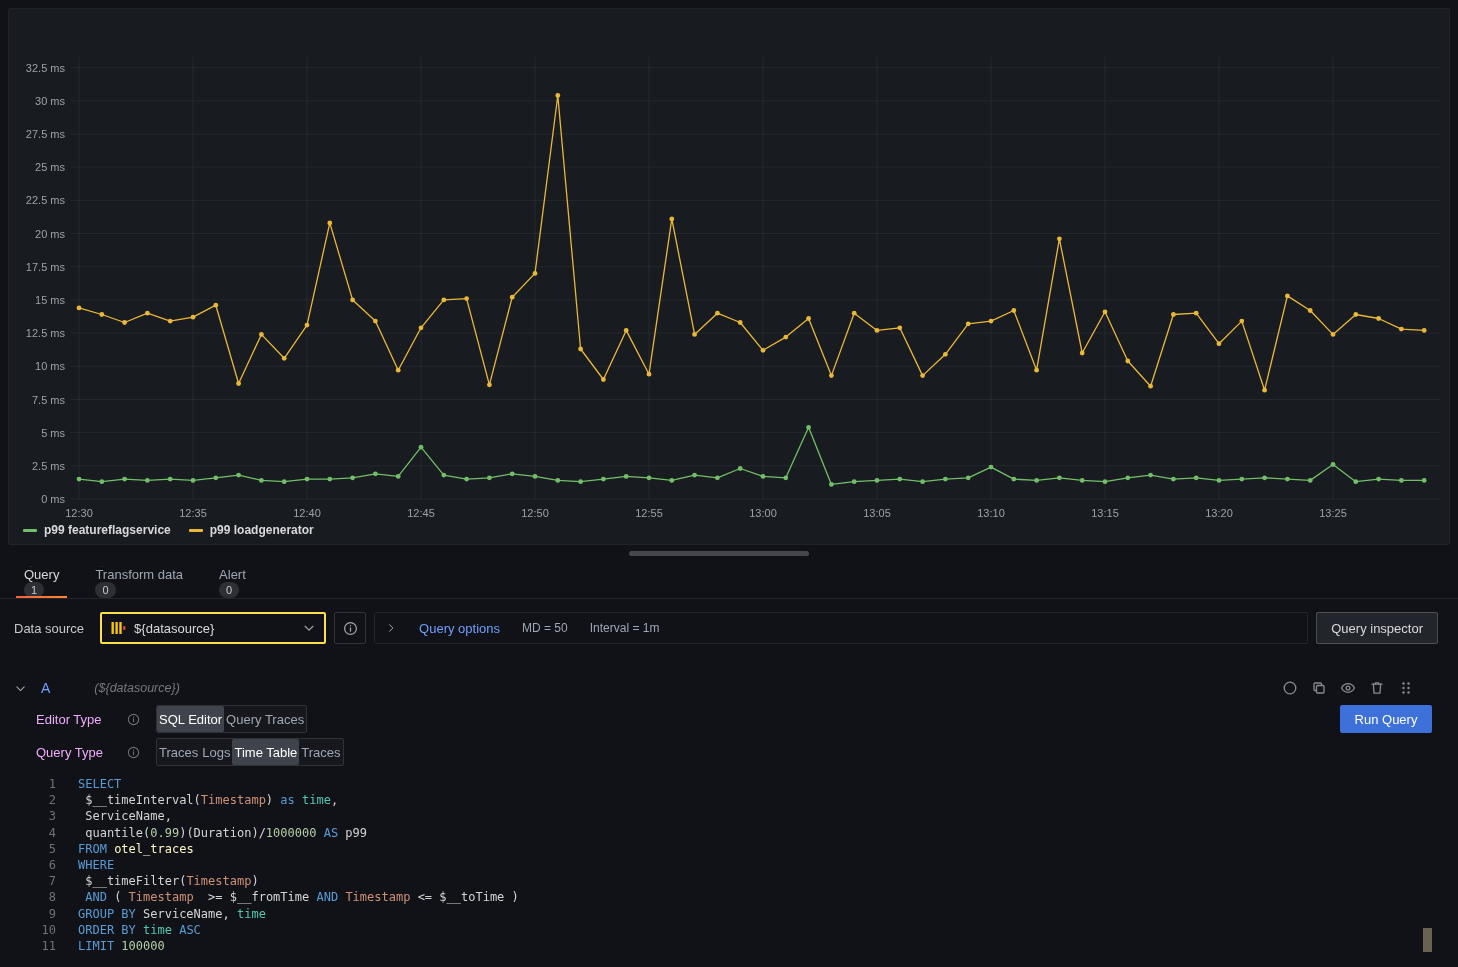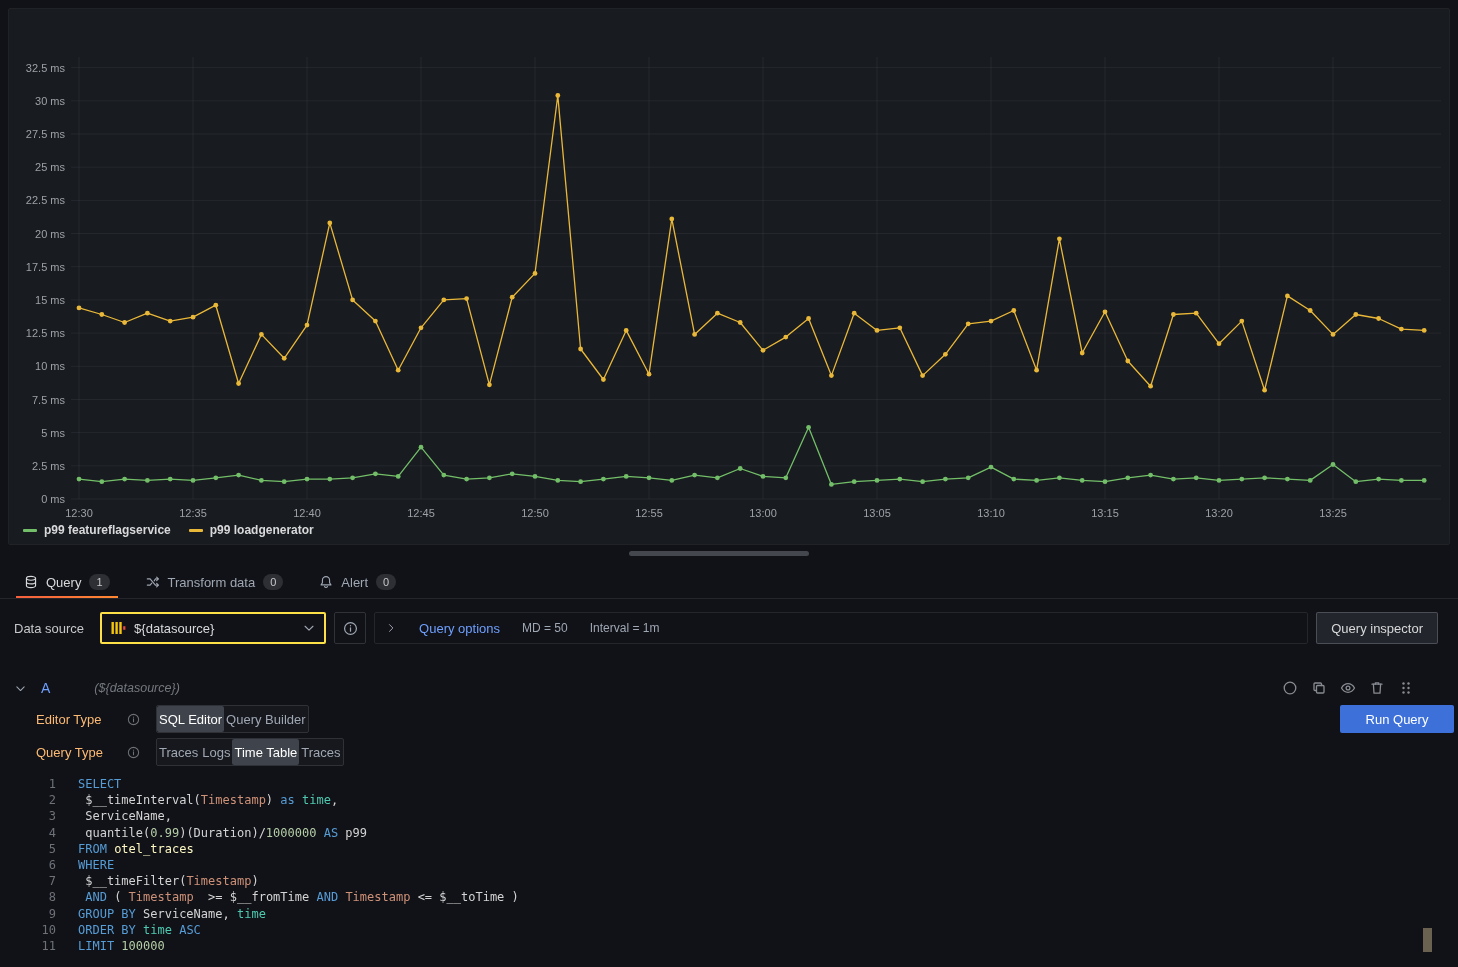--- a/index.html
+++ b/index.html
@@ -29,21 +29,21 @@
   .page-scroll-thumb {
     position: absolute; top: 551px; left: 629px; width: 180px; height: 5px;
     background: #44474d; border-radius: 3px;
   }
 
   
   .tabs {
     position: absolute; top: 566px; left: 0; width: 1458px; height: 33px;
     border-bottom: 1px solid #25262b; display: flex; align-items: stretch; padding-left: 14px;
   }
-  .tab { position: relative; display: flex; align-items: center; gap: 8px; padding: 0 10px; margin-right: 16px; font-size: 13px; color: #9fa7b3; cursor: pointer; }
+  .tab { position: relative; display: flex; align-items: flex-start; gap: 0; padding: 0 10px; margin-right: 16px; font-size: 13px; color: #9fa7b3; cursor: pointer; flex-direction: column; }
   .tab.active { color: #d8d9da; }
   .tab.active::after { content: ""; position: absolute; left: 2px; right: 2px; bottom: 0; height: 2px; background-image: linear-gradient(90deg, #f55f3e, #ff8833); }
   .badge { background: #2d2f34; color: #c7c8ca; border-radius: 10px; font-size: 11px; line-height: 16px; padding: 0 7px; min-width: 18px; text-align: center; }
 
   
   .ds-row { position: absolute; top: 612px; left: 8px; width: 1430px; height: 32px; display: flex; align-items: center; gap: 8px; }
   .ds-label { font-size: 13px; color: #c7c8ca; padding: 0 8px 0 6px; white-space: nowrap; }
   .ds-select { width: 226px; height: 32px; background: #111217; border: 2px solid #fde047; border-radius: 2px; display: flex; align-items: center; gap: 8px; padding: 0 8px; cursor: pointer; }
   .ds-select-name { flex: 1; font-size: 13px; color: #d8d9da; }
   .icon-btn { width: 32px; height: 32px; flex: none; background: transparent; border: 1px solid #2f3237; border-radius: 2px; color: #9fa7b3; display: flex; align-items: center; justify-content: center; cursor: pointer; }
@@ -57,26 +57,26 @@
   .collapse-ic { color: #9fa7b3; margin: 0 14px 0 6px; cursor: pointer; display: flex; }
   .refid { font-size: 14px; font-weight: 500; color: #6e9fff; cursor: pointer; }
   .ds-hint { font-size: 12.5px; font-style: italic; color: #74787f; margin-left: 44px; }
   .q-actions { margin-left: auto; display: flex; align-items: center; gap: 13px; padding-right: 24px; color: #888b92; }
   .q-actions .act { display: flex; cursor: pointer; color: #888b92; }
 
   
   .ed-row { position: absolute; left: 28px; display: flex; align-items: center; }
   .ed-row.r1 { top: 705px; }
   .ed-row.r2 { top: 738px; }
-  .inline-label { width: 120px; height: 28px; display: flex; align-items: center; justify-content: space-between; padding: 0 8px; font-size: 13px; color: #fdba74; margin-right: 8px; }
+  .inline-label { width: 120px; height: 28px; display: flex; align-items: center; justify-content: space-between; padding: 0 8px; font-size: 13px; color: #f0abfc; margin-right: 8px; }
   .inline-label .ico { color: #6e7077; }
   .toggle-group { display: inline-flex; align-items: stretch; background: #16181d; border: 1px solid #2f3136; border-radius: 2px; overflow: hidden; height: 28px; }
   .toggle-opt { border: none; background: transparent; color: #9fa7b3; font-size: 13px; font-family: "Liberation Sans", sans-serif; padding: 0 2px; cursor: pointer; }
   .toggle-opt.selected { background: #3f434b; color: #ffffff; border-radius: 2px; }
-  .run-btn { position: absolute; top: 705px; left: 1340px; width: 114px; height: 28px; background: #3d71d9; border: none; border-radius: 2px; color: #ffffff; font-size: 13px; font-family: "Liberation Sans", sans-serif; cursor: pointer; }
+  .run-btn { position: absolute; top: 705px; left: 1340px; width: 92px; height: 28px; background: #3d71d9; border: none; border-radius: 2px; color: #ffffff; font-size: 13px; font-family: "Liberation Sans", sans-serif; cursor: pointer; }
 
   
   .code { position: absolute; top: 772px; left: 28px; width: 1410px; height: 188px; font-family: "DejaVu Sans Mono", monospace; font-size: 12px; line-height: 16.2px; padding-top: 4px; }
   .code-line { display: flex; }
   .ln-num { width: 28px; text-align: right; color: #6d7178; flex: none; user-select: none; }
   .ln-code { padding-left: 22px; white-space: pre; }
   .code-scroll-thumb { position: absolute; right: 6px; top: 156px; width: 9px; height: 24px; background: #6b6150; }
 
   .ico { display: block; }
 </style>
@@ -401,21 +401,21 @@
       <span class="info-slot" style="display: flex;">
           <svg class="ico" width="13" height="13" viewBox="0 0 16 16" fill="none" stroke="currentColor" stroke-width="1.3" stroke-linecap="round" stroke-linejoin="round">
             <circle cx="8" cy="8" r="6.3"></circle>
             <path d="M8 7.2v3.6"></path>
             <path d="M8 4.9v.2"></path>
           </svg>
         </span>
     </div>
     <div class="toggle-group" id="editor-type-toggle">
         <button class="toggle-opt selected">SQL Editor</button>
-        <button class="toggle-opt">Query Builder</button>
+        <button class="toggle-opt">Query Traces</button>
       </div>
   </div>
   <button class="run-btn">Run Query</button>
 
   <div class="ed-row r2">
     <div class="inline-label">
       <span>Query Type</span>
       <span class="info-slot" style="display: flex;">
           <svg class="ico" width="13" height="13" viewBox="0 0 16 16" fill="none" stroke="currentColor" stroke-width="1.3" stroke-linecap="round" stroke-linejoin="round">
             <circle cx="8" cy="8" r="6.3"></circle>

